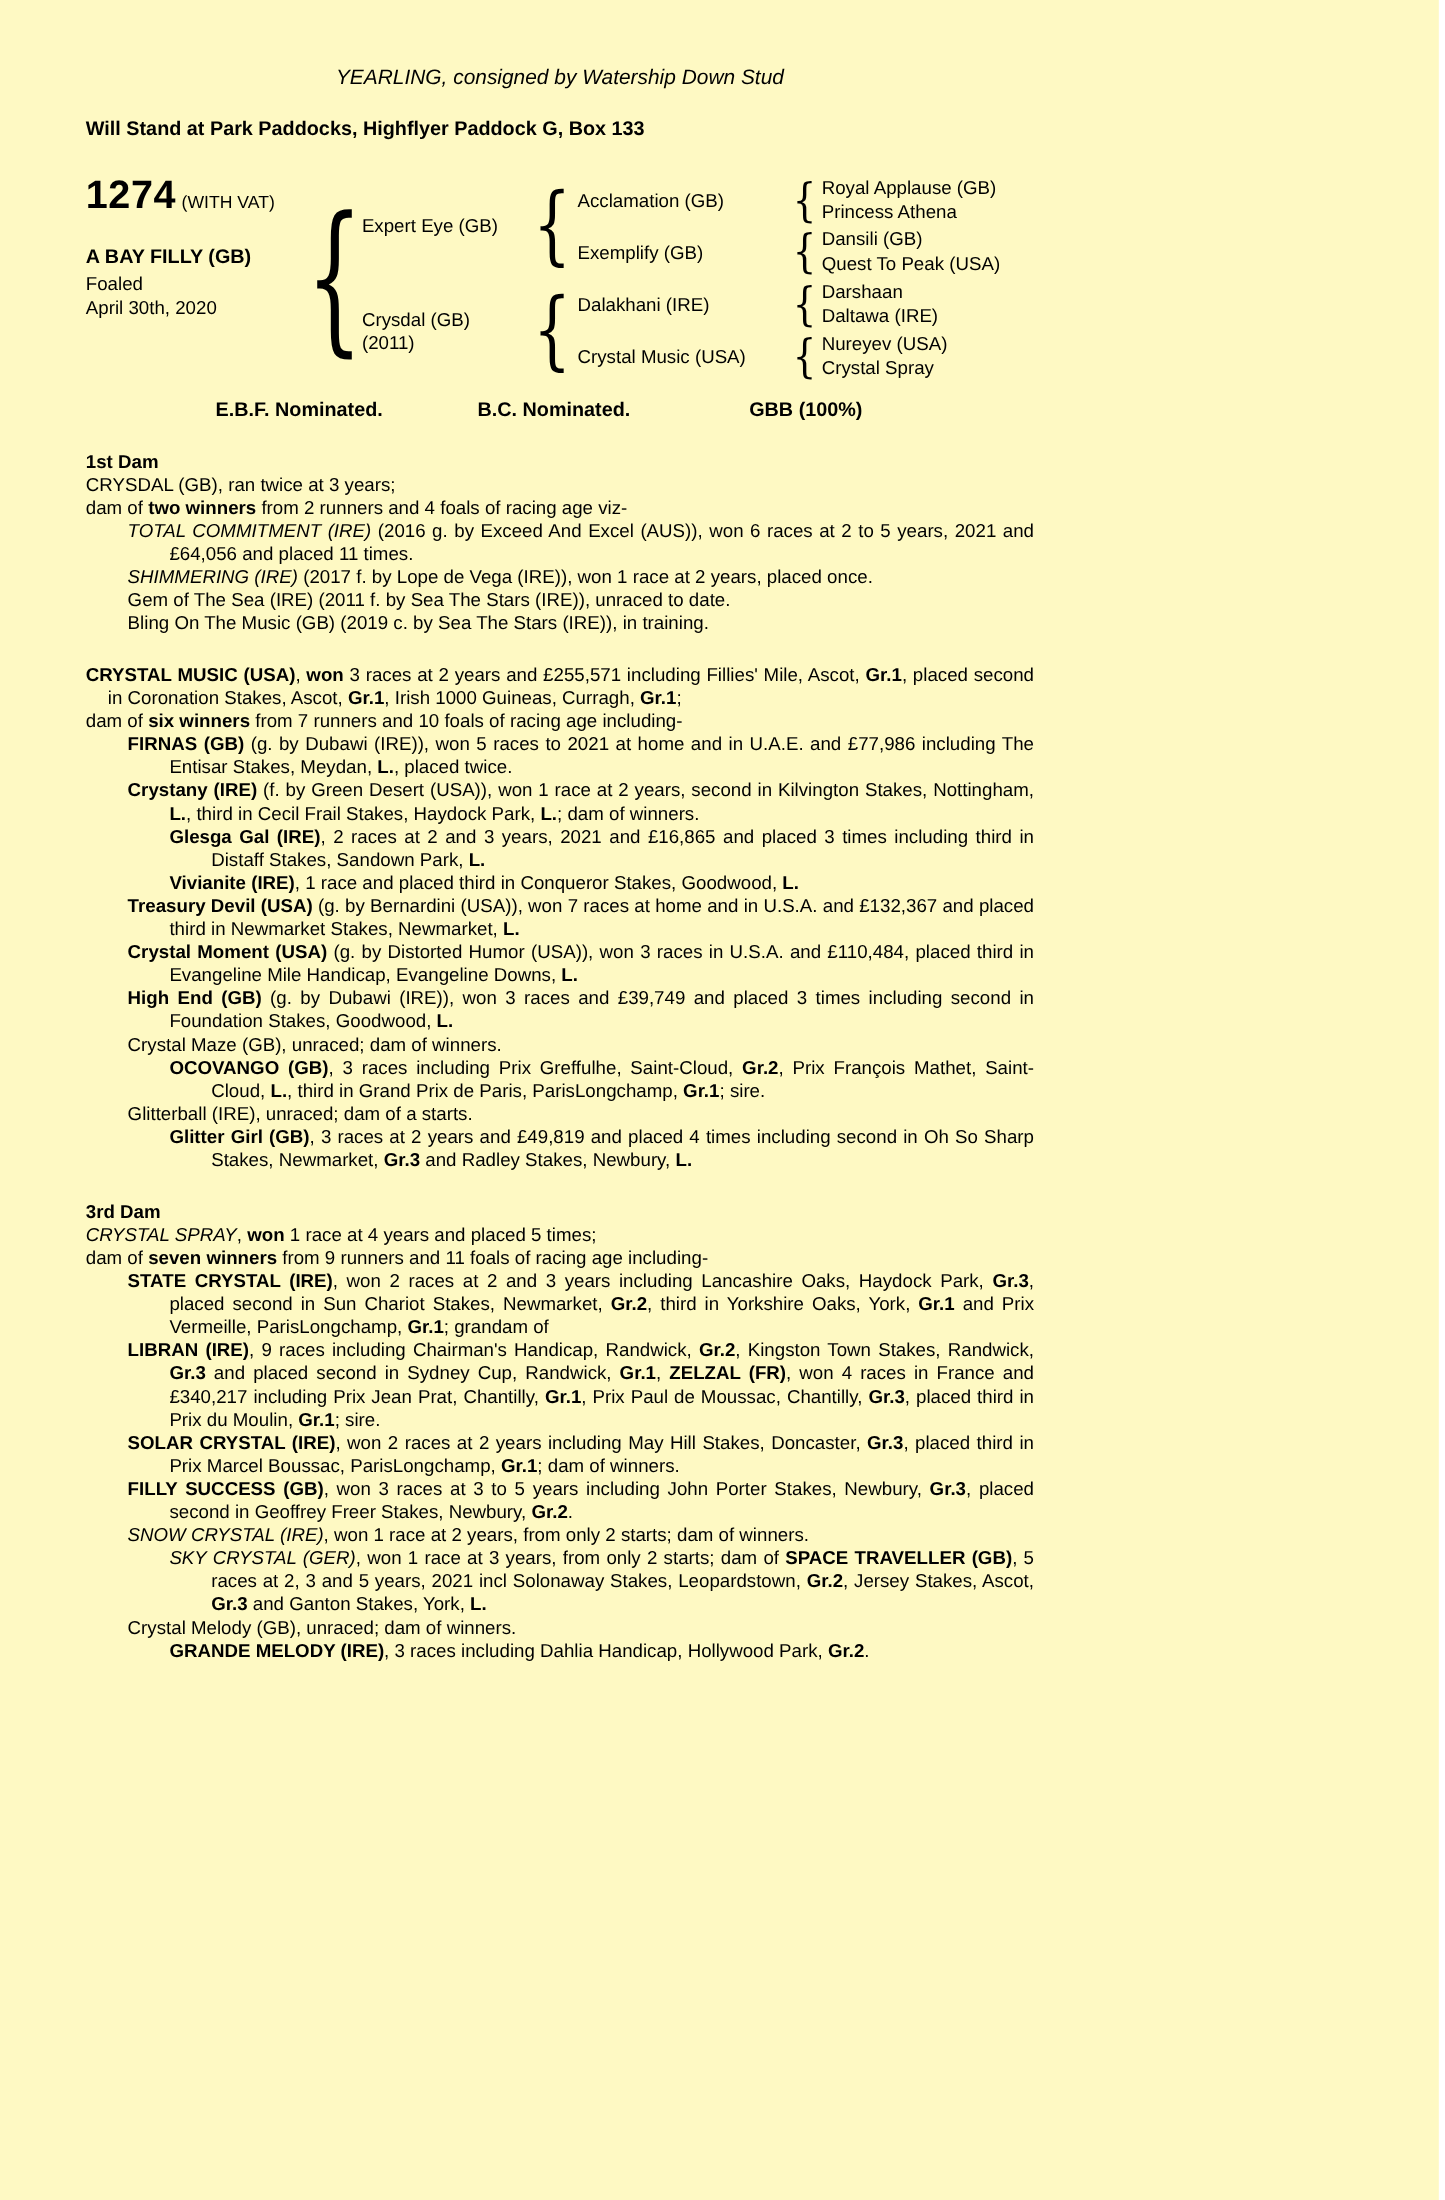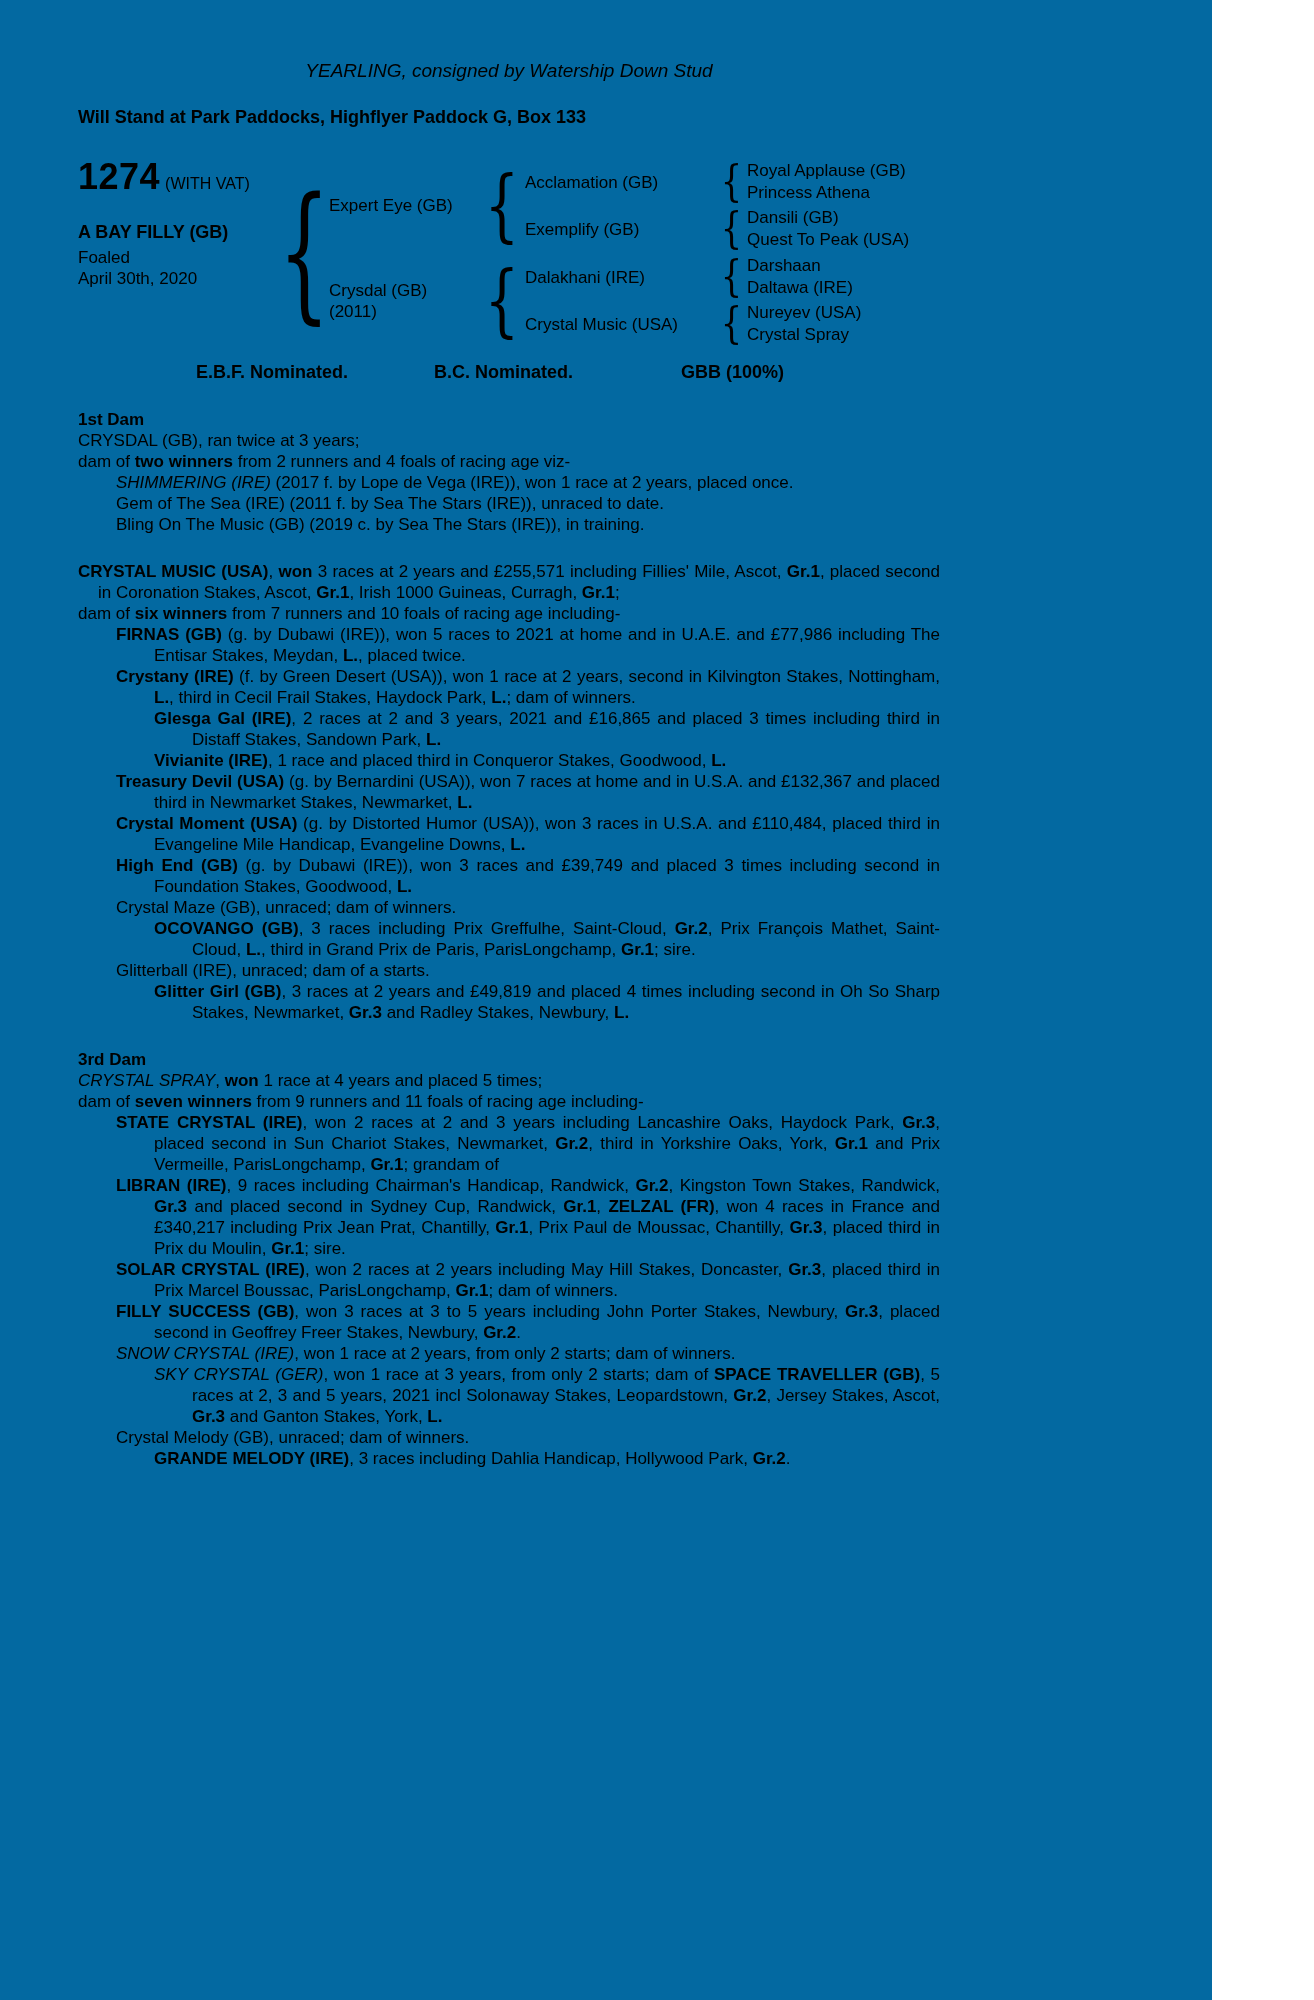--- a/index.html
+++ b/index.html
@@ -4,25 +4,25 @@
 <style>
   html, body { margin: 0; padding: 0; background: #ffffff; }
   body {
     font-family: "Liberation Sans", "DejaVu Sans", sans-serif;
     color: #000;
     font-size: 17px;
     line-height: 21px;
     -webkit-font-smoothing: antialiased;
   }
   .page {
-    width: 1212px;
+    width: 1308px;
     min-height: 2000px;
     box-sizing: border-box;
     padding: 60px 16px 40px 78px;
-    background: #0369a1;
+    background: #fef9c3;
   }
   .content { width: 862px; }
 
   .consignor {
     text-align: center;
     font-style: italic;
     font-size: 19px;
     margin-bottom: 26px;
   }
   .stand {
@@ -168,20 +168,21 @@
       <span class="nom-ebf">E.B.F. Nominated.</span>
       <span class="nom-bc">B.C. Nominated.</span>
       <span class="nom-gbb">GBB (100%)</span>
     </div>
 
     <div>
         <section class="section">
           <div class="dam-heading">1st Dam</div>
           <p class="p i0"><span>CRYSDAL (GB), ran twice at 3 years;</span></p>
           <p class="p i0"><span>dam of </span><span class="b">two winners</span><span> from 2 runners and 4 foals of racing age viz-</span></p>
+          <p class="p i1"><span class="i">TOTAL COMMITMENT (IRE)</span><span> (2016 g. by Exceed And Excel (AUS)), won 6 races at 2 to 5 years, 2021 and £64,056 and placed 11 times.</span></p>
           <p class="p i1"><span class="i">SHIMMERING (IRE)</span><span> (2017 f. by Lope de Vega (IRE)), won 1 race at 2 years, placed once.</span></p>
           <p class="p i1"><span>Gem of The Sea (IRE) (2011 f. by Sea The Stars (IRE)), unraced to date.</span></p>
           <p class="p i1"><span>Bling On The Music (GB) (2019 c. by Sea The Stars (IRE)), in training.</span></p>
         </section>
         <section class="section">
           <p class="p i0"><span class="b">CRYSTAL MUSIC (USA)</span><span>, </span><span class="b">won</span><span> 3 races at 2 years and £255,571 including Fillies' Mile, Ascot, </span><span class="b">Gr.1</span><span>, placed second in Coronation Stakes, Ascot, </span><span class="b">Gr.1</span><span>, Irish 1000 Guineas, Curragh, </span><span class="b">Gr.1</span><span>;</span></p>
           <p class="p i0"><span>dam of </span><span class="b">six winners</span><span> from 7 runners and 10 foals of racing age including-</span></p>
           <p class="p i1"><span class="b">FIRNAS (GB)</span><span> (g. by Dubawi (IRE)), won 5 races to 2021 at home and in U.A.E. and £77,986 including The Entisar Stakes, Meydan, </span><span class="b">L.</span><span>, placed twice.</span></p>
           <p class="p i1"><span class="b">Crystany (IRE)</span><span> (f. by Green Desert (USA)), won 1 race at 2 years, second in Kilvington Stakes, Nottingham, </span><span class="b">L.</span><span>, third in Cecil Frail Stakes, Haydock Park, </span><span class="b">L.</span><span>; dam of winners.</span></p>
           <p class="p i2"><span class="b">Glesga Gal (IRE)</span><span>, 2 races at 2 and 3 years, 2021 and £16,865 and placed 3 times including third in Distaff Stakes, Sandown Park, </span><span class="b">L.</span></p>

